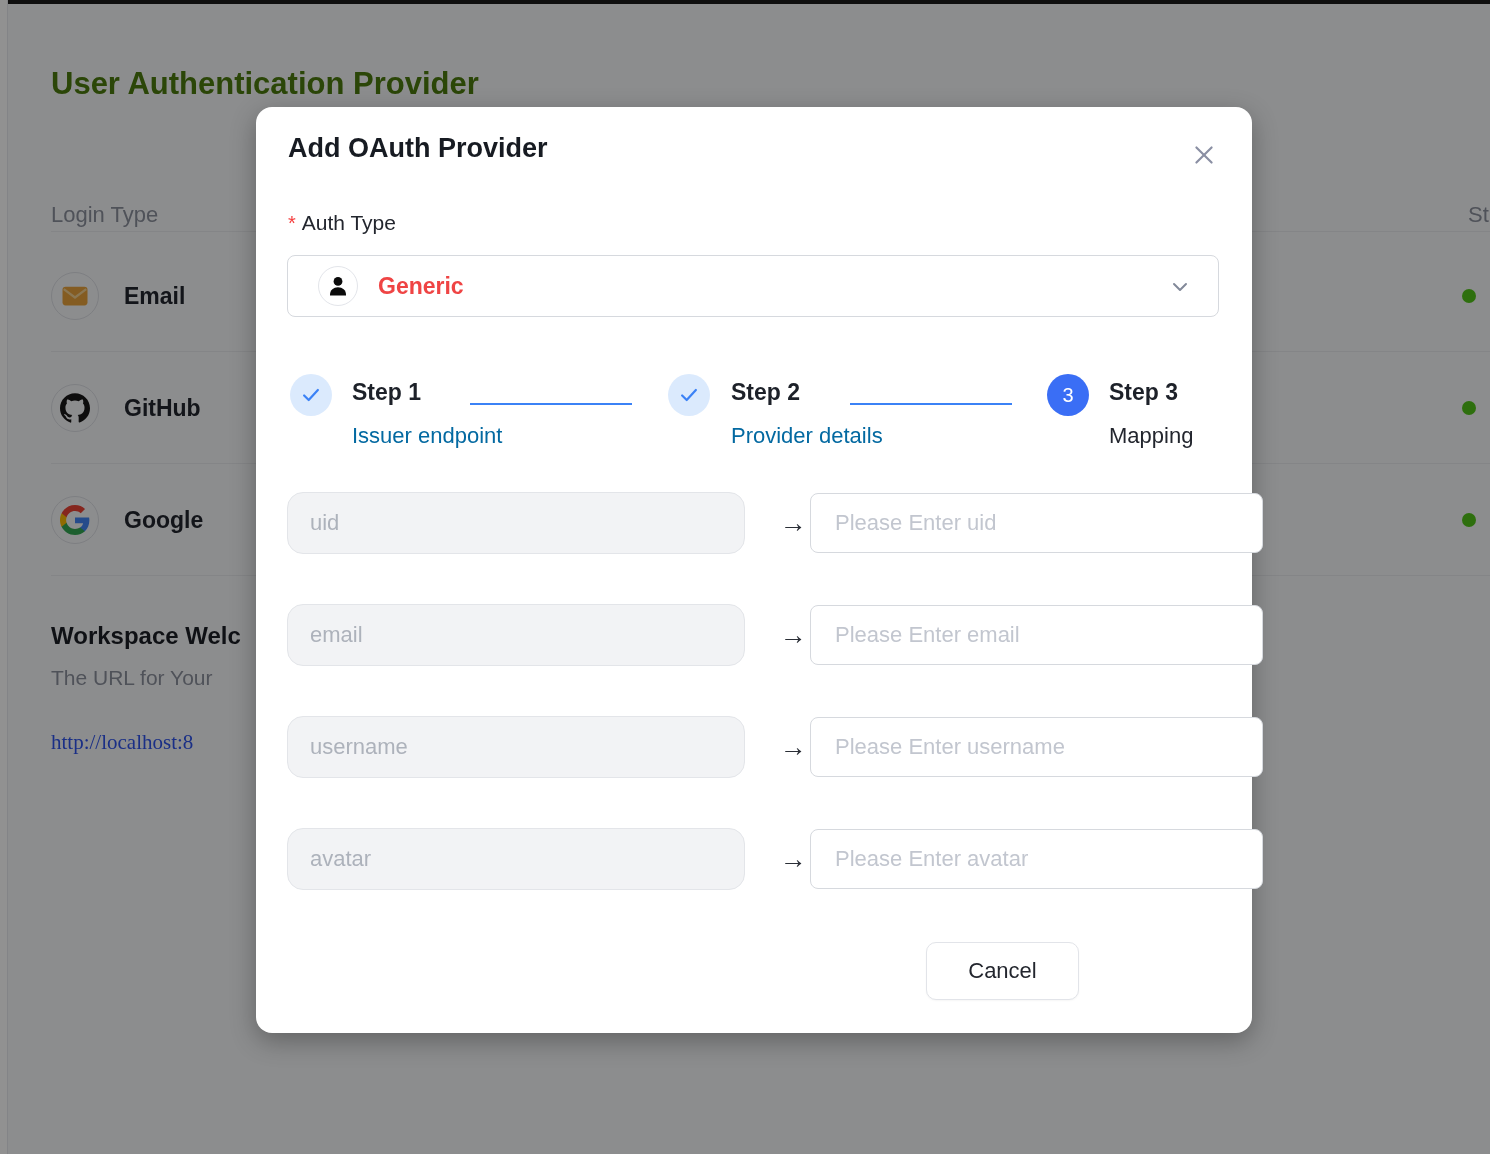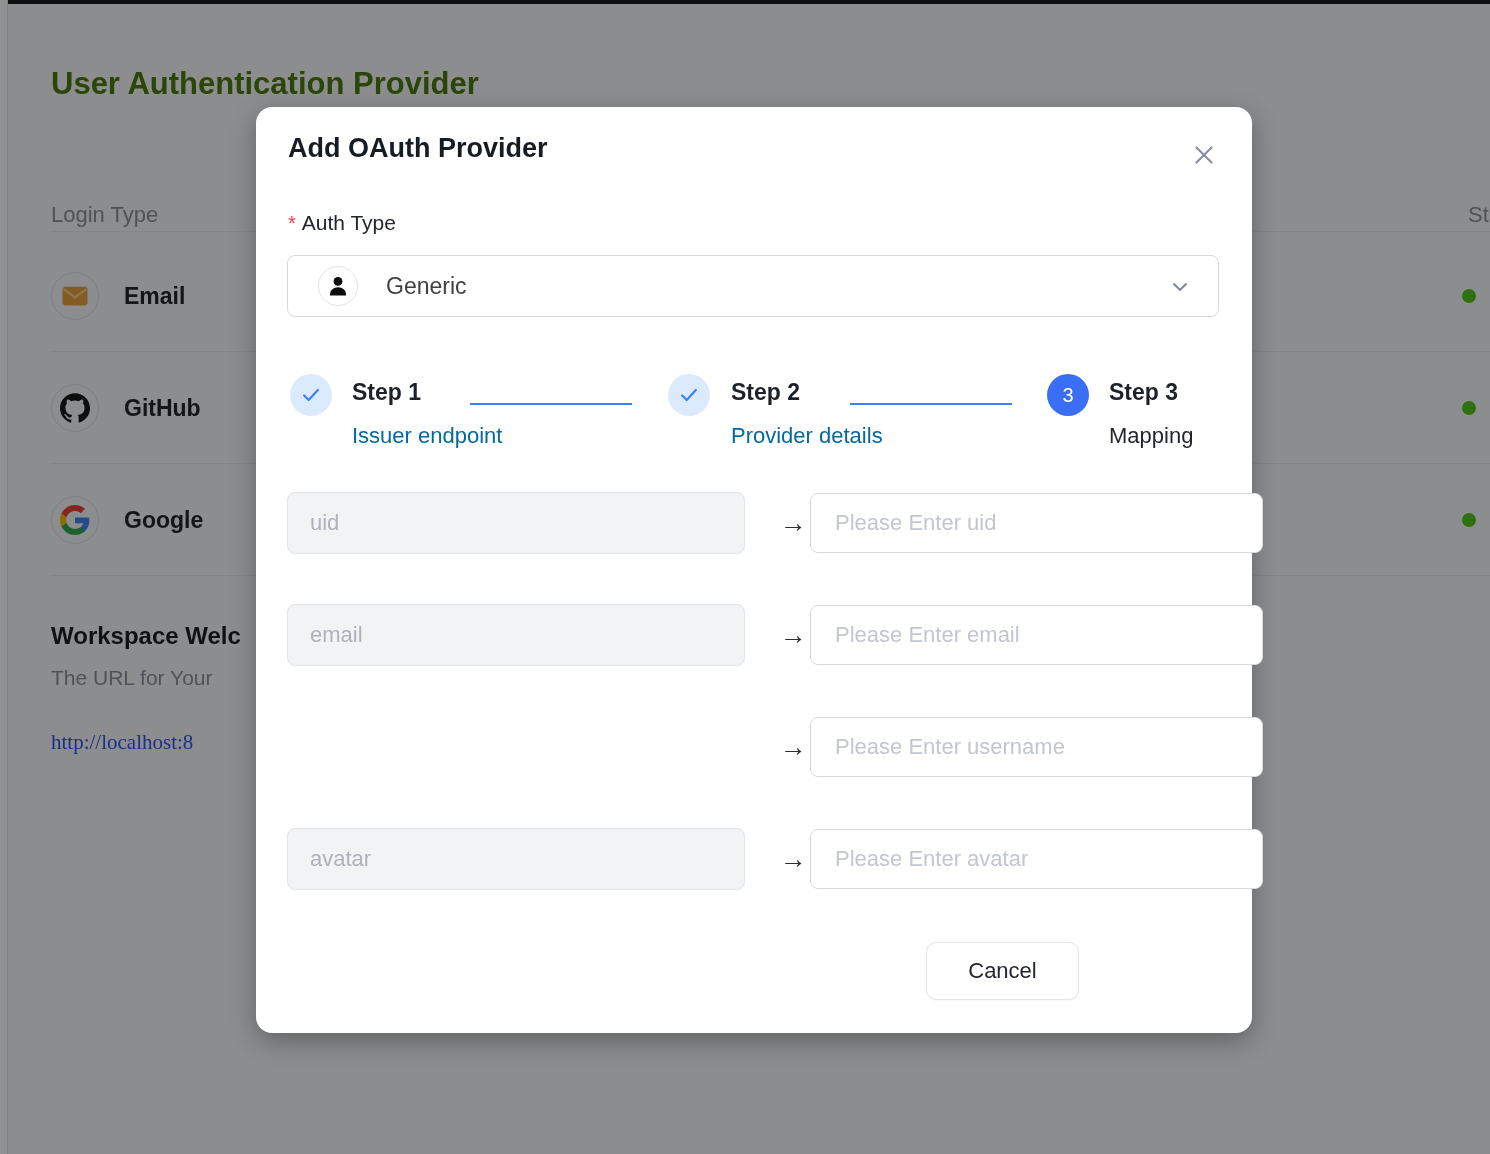--- a/index.html
+++ b/index.html
@@ -36,37 +36,37 @@
   .modal-title { position:absolute; left:32px; top:26px; font-size:27px; font-weight:700; color:#171b22; }
   .close-btn { position:absolute; top:34px; right:34px; width:28px; height:28px; cursor:pointer;
                display:flex; align-items:center; justify-content:center; }
   .field-label { position:absolute; left:32px; top:104px; font-size:21px; color:#23262e; }
   .req { color:var(--danger,#f53f3f); margin-right:6px; font-size:20px; }
 
   .select { position:absolute; left:31px; top:148px; width:932px; height:62px; border:1px solid #d6d9de;
             border-radius:8px; background:#fff; display:flex; align-items:center; cursor:pointer; }
   .avatar-circle { width:40px; height:40px; border-radius:50%; border:1px solid #e3e5ea; margin-left:30px;
                    display:flex; align-items:center; justify-content:center; }
-  .select-value { margin-left:28px; font-size:23px; color:#404040; }
+  .select-value { margin-left:20px; font-size:23px; color:#ef4444;font-weight:bold; }
   .select .chev { position:absolute; right:26px; top:19px; }
 
   
   .step-circle { position:absolute; top:267px; width:42px; height:42px; border-radius:50%;
                  display:flex; align-items:center; justify-content:center; }
   .step-circle.done { background:var(--accent_light,#dbeafd); }
   .step-circle.active { background:var(--accent,#3a6ef5); color:#fff; font-size:20px; }
   .step-name { position:absolute; top:272px; font-size:23px; font-weight:700; color:#1d2129; }
   .step-desc { position:absolute; top:316px; font-size:22px; color:#0369a1; }
   .step-desc.current { color:#23262e; }
   .step-connector { position:absolute; top:296px; height:2px; background:var(--check,#3b82f6); width:162px; }
 
   
   .map-row { position:absolute; left:31px; width:934px; height:62px; }
   .src-input { position:absolute; left:0; top:0; width:458px; height:62px; background:#f2f3f5;
-               border:1px solid #e3e5e9; border-radius:8px; padding:0 22px; font-size:22px;
+               border:1px solid #e3e5e9; border-radius:16px; padding:0 22px; font-size:22px;
                font-family:"Liberation Sans",sans-serif; color:#adb2bb; }
   .src-input::placeholder { color:#adb2bb; opacity:1; }
   .map-arrow { position:absolute; left:458px; width:96px; top:0; height:62px; display:flex;
                align-items:center; justify-content:center; font-size:27px; color:#2a2e36; }
   .dst-input { position:absolute; left:523px; top:1px; width:453px; height:60px; background:#fff;
                border:1px solid #d6d9de; border-radius:8px; padding:0 24px; font-size:22px;
                font-family:"Liberation Sans",sans-serif; color:#333; outline:none; }
   .dst-input::placeholder { color:#c2c6cf; opacity:1; }
 
   
@@ -192,20 +192,21 @@
     <input class="src-input" disabled="" placeholder="uid" style="">
     <span class="map-arrow">→</span>
     <input class="dst-input" placeholder="Please Enter uid" style="">
   </div>
   <div class="map-row" style="top:497px">
     <input class="src-input" disabled="" placeholder="email" style="">
     <span class="map-arrow">→</span>
     <input class="dst-input" placeholder="Please Enter email" style="">
   </div>
   <div class="map-row" style="top:609px">
+    <input class="src-input" disabled="" placeholder="username" style="">
     <span class="map-arrow">→</span>
     <input class="dst-input" placeholder="Please Enter username" style="">
   </div>
   <div class="map-row" style="top:721px">
     <input class="src-input" disabled="" placeholder="avatar" style="">
     <span class="map-arrow">→</span>
     <input class="dst-input" placeholder="Please Enter avatar" style="">
   </div>
 
   <button class="btn btn-cancel">Cancel</button>

